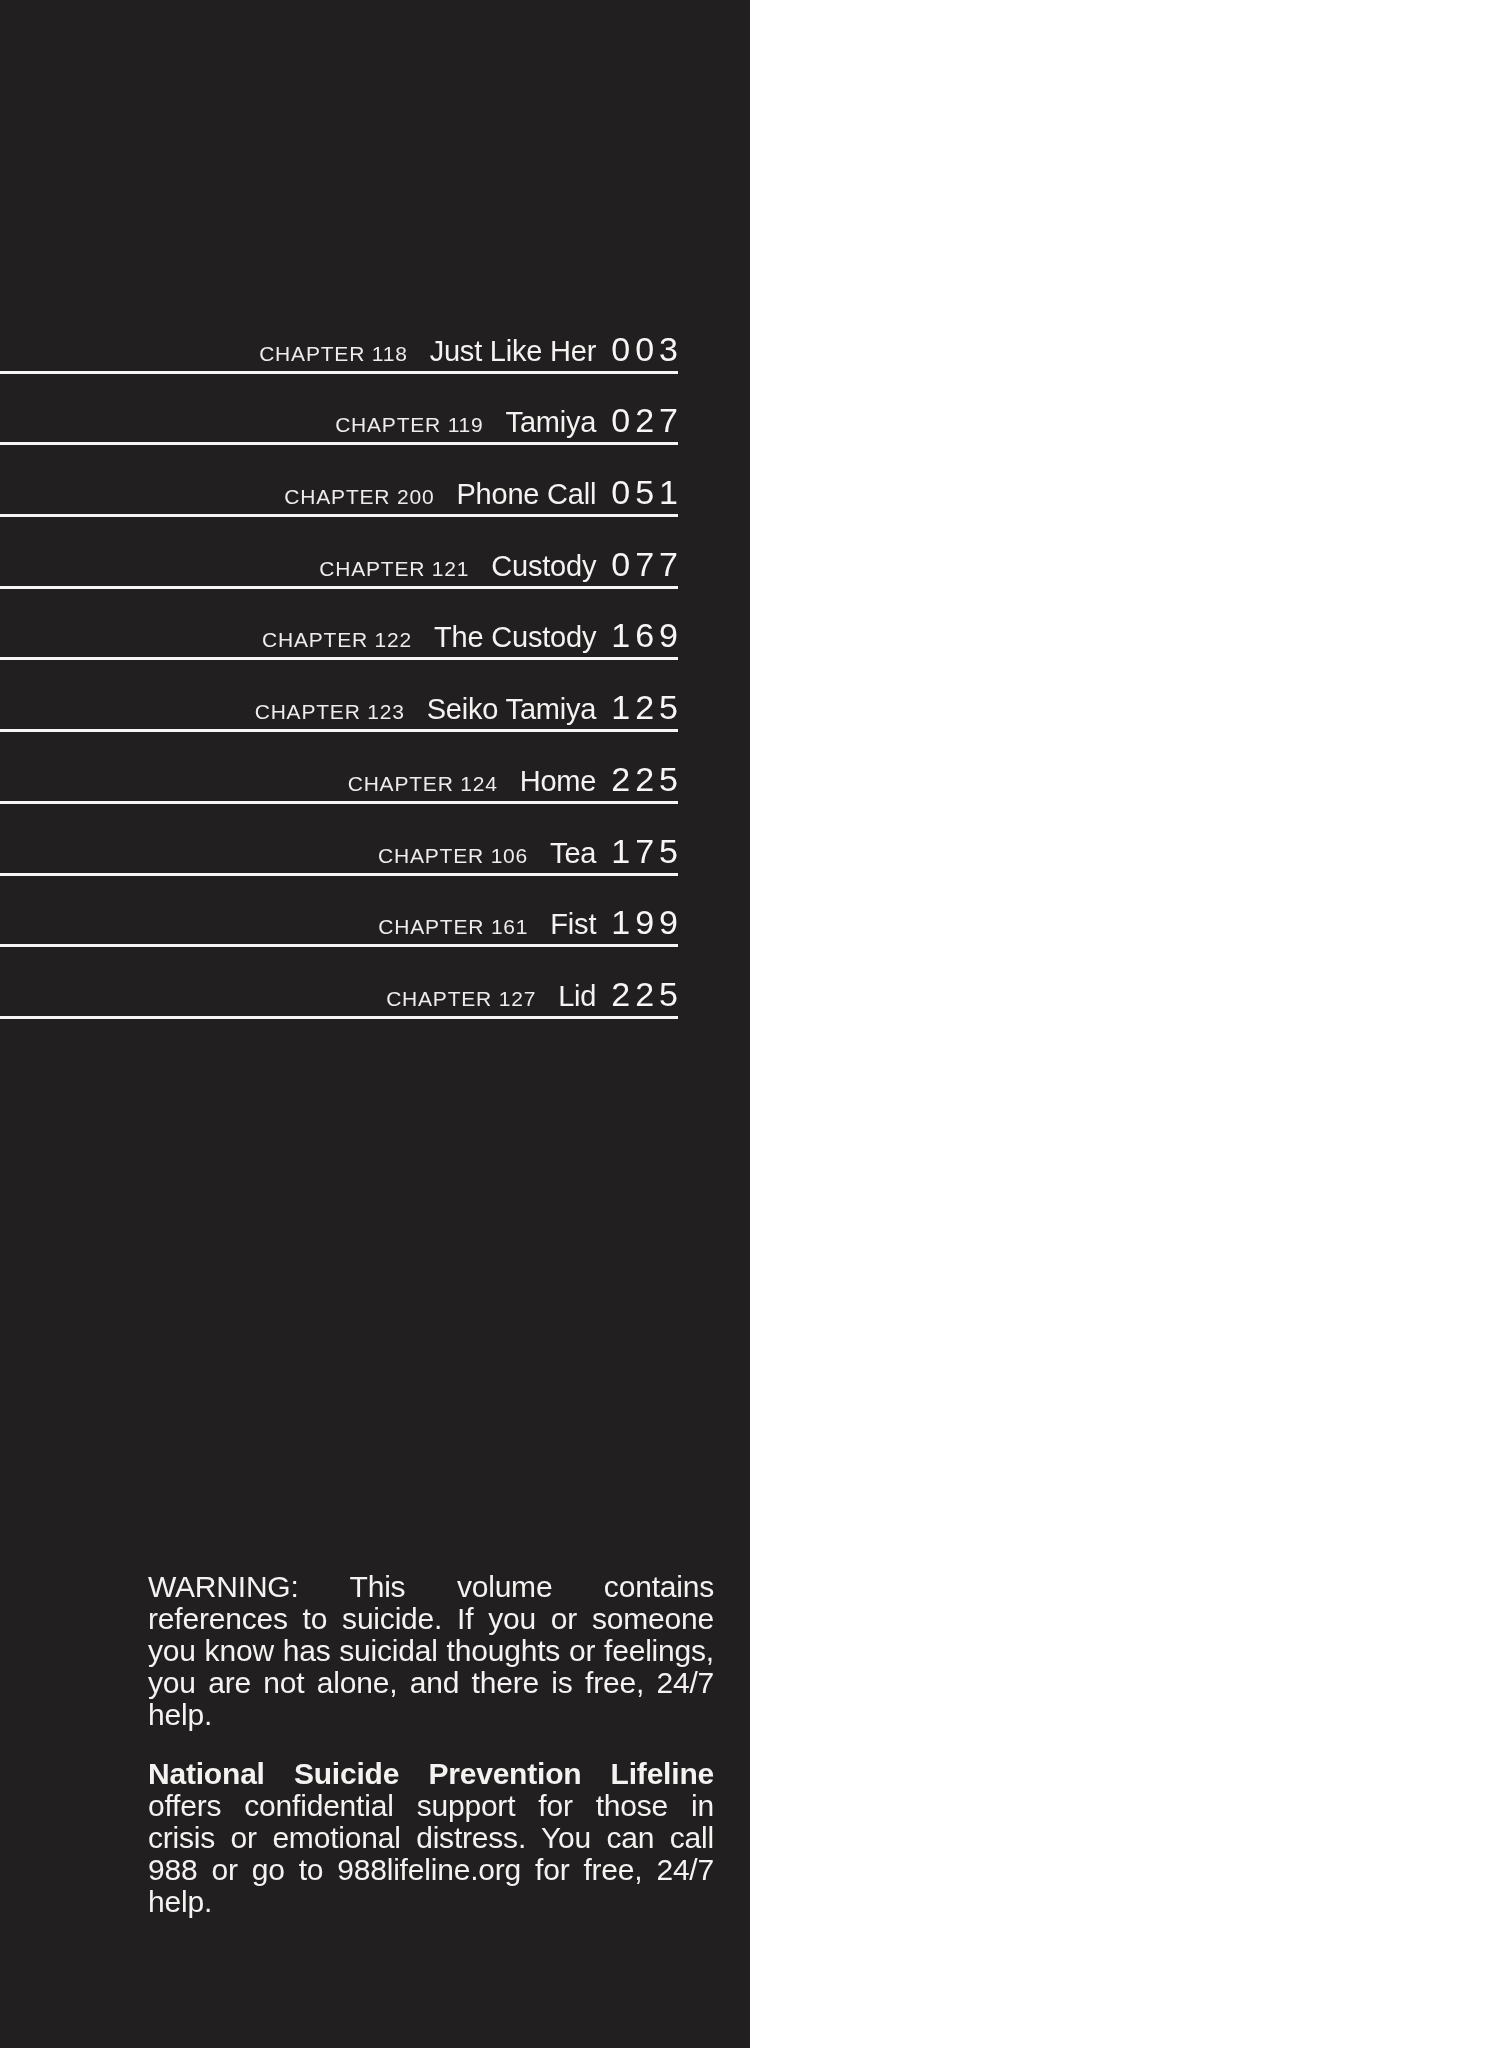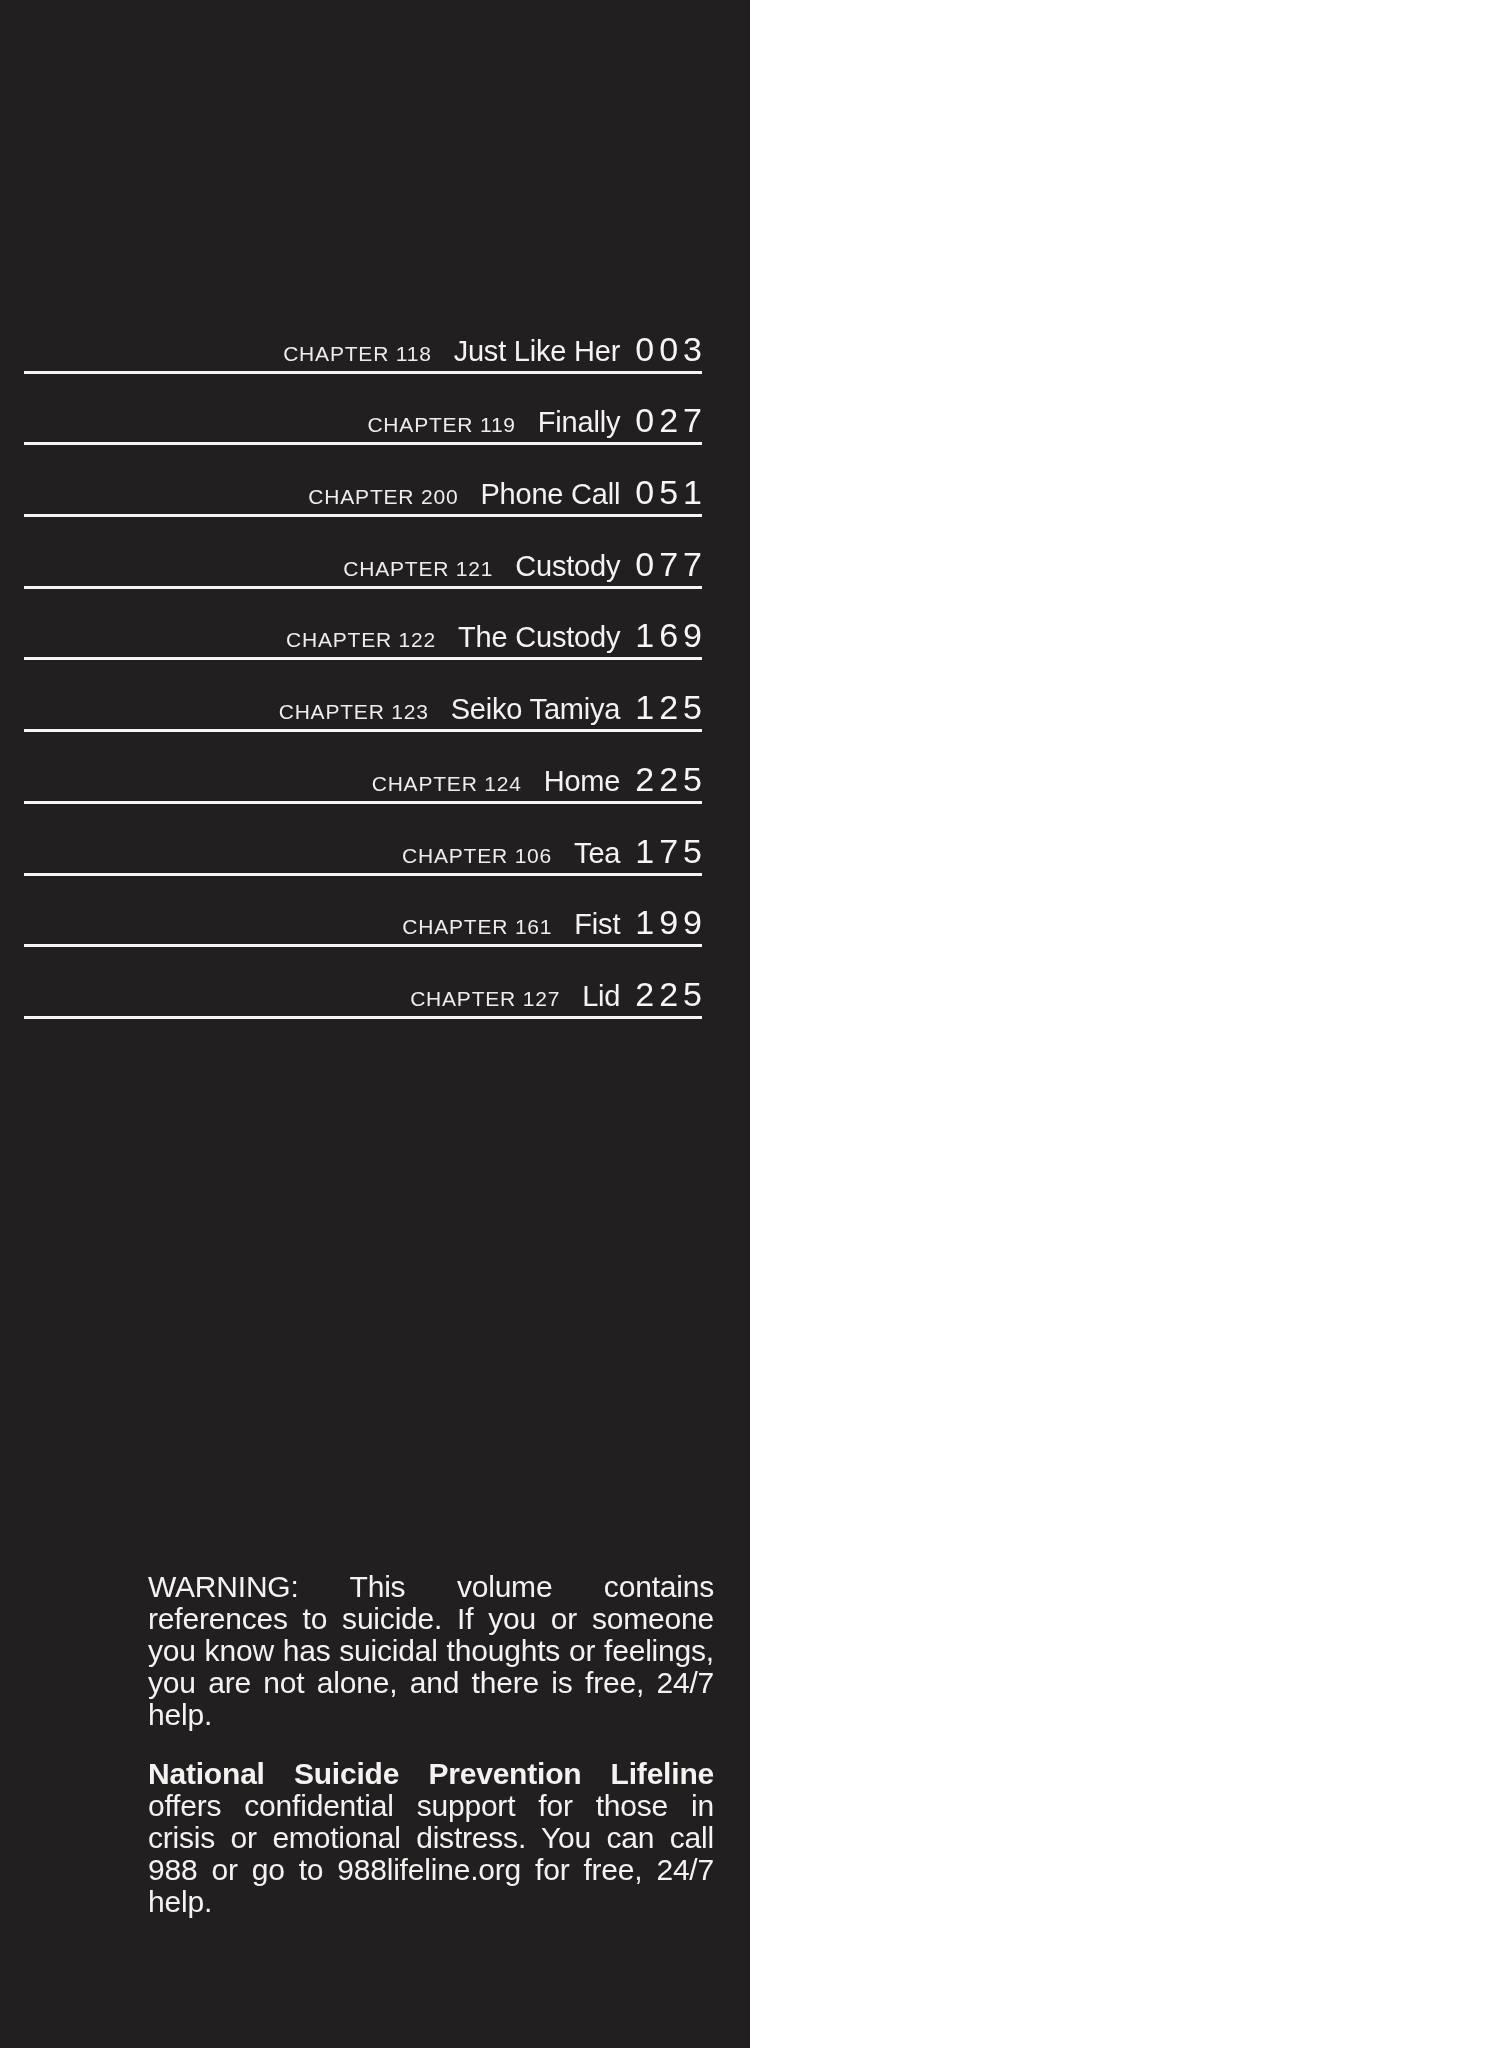--- a/index.html
+++ b/index.html
@@ -21,21 +21,20 @@
     top: 0;
     width: 750px;
     height: 2048px;
     background: #221f20;
   }
   .toc {
     position: absolute;
     left: 0;
     top: 302px;
     width: 678px;
-    padding-left: 24px;
   }
   .toc-row {
     position: relative;
     box-sizing: border-box;
     height: 71.7px;
     border-bottom: 3px solid #f7f6f4;
   }
   .toc-text {
     position: absolute;
     right: 0;
@@ -91,21 +90,21 @@
     <div class="toc">
 
         <div class="toc-row">
           <span class="toc-text">
             <span class="ch-label">CHAPTER 118</span><span class="ch-title">Just Like Her</span><span class="ch-num">003</span>
           </span>
         </div>
 
         <div class="toc-row">
           <span class="toc-text">
-            <span class="ch-label">CHAPTER 119</span><span class="ch-title">Finally</span><span class="ch-num">027</span>
+            <span class="ch-label">CHAPTER 119</span><span class="ch-title">Tamiya</span><span class="ch-num">027</span>
           </span>
         </div>
 
         <div class="toc-row">
           <span class="toc-text">
             <span class="ch-label">CHAPTER 200</span><span class="ch-title">Phone Call</span><span class="ch-num">051</span>
           </span>
         </div>
 
         <div class="toc-row">

